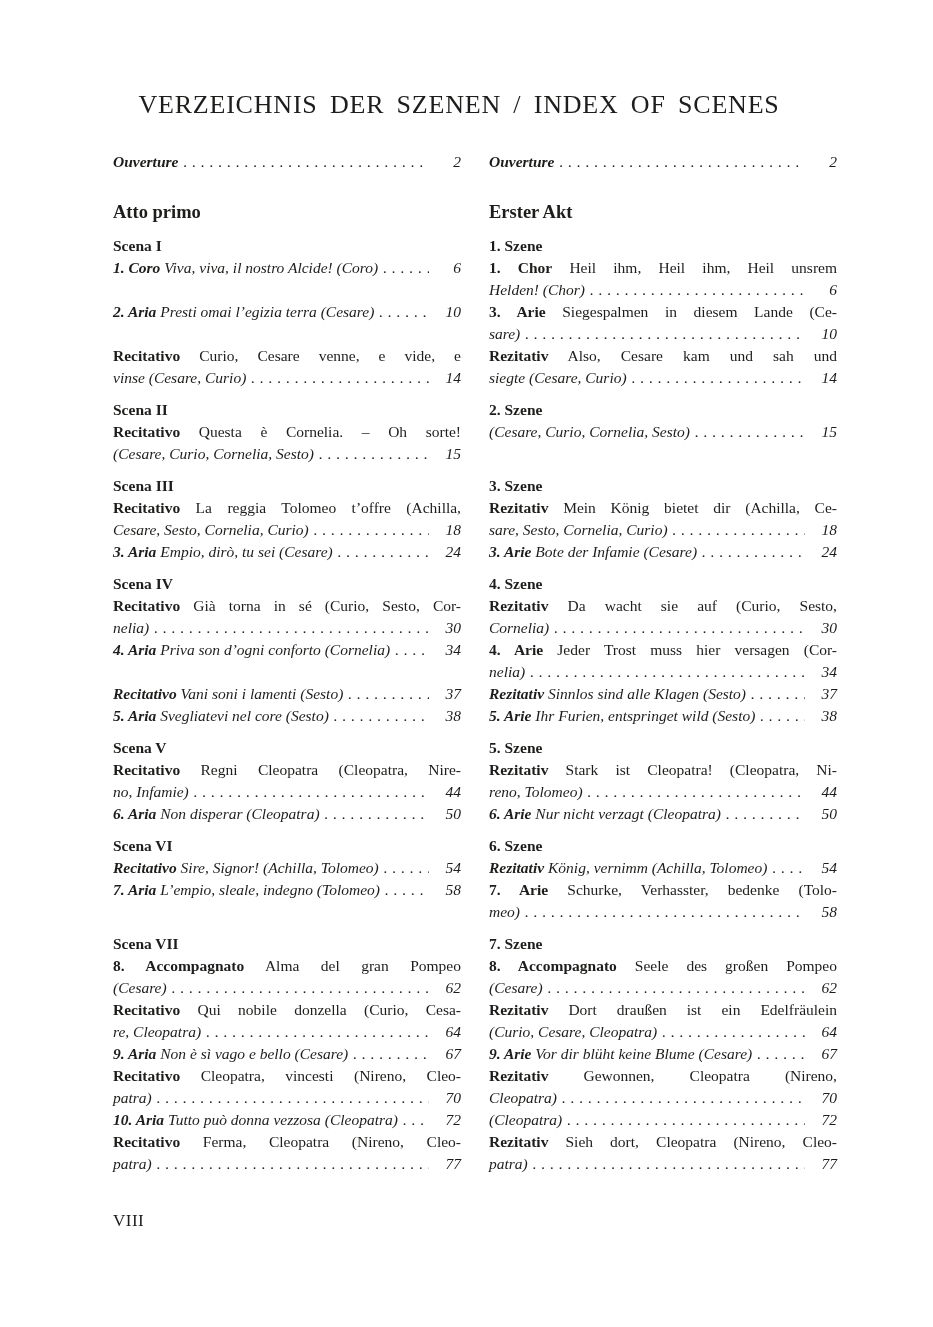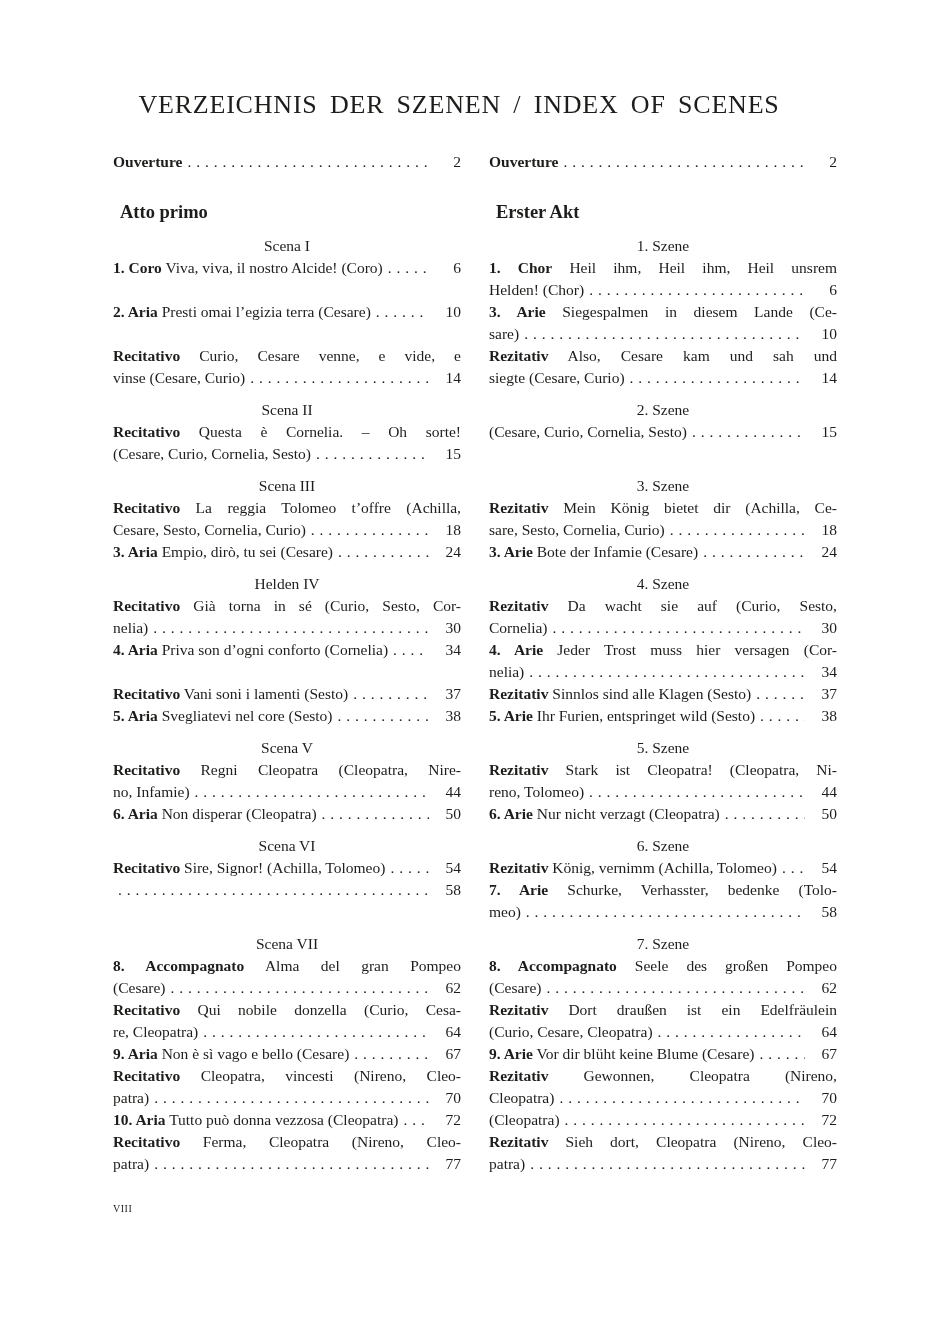--- a/index.html
+++ b/index.html
@@ -41,34 +41,33 @@
   .row-heading { margin-top: 26px; }
   .row-scene   { margin-top: 10px; }
   .cell {
     font-size: 15.5px;
     line-height: 22px;
   }
   .act-heading {
     font-size: 18.5px;
     font-weight: bold;
     line-height: 26px;
-    margin-left: 7px;
   }
   .scene-label {
-    font-weight: normal;
-    text-align: center;
+    font-weight: bold;
   }
   .b { font-weight: bold; }
   .line.full {
     text-align: justify;
     text-align-last: justify;
   }
   .line.leader-line {
     display: flex;
     align-items: flex-start;
+    font-style: italic;
   }
   .line.leader-line .txt {
     white-space: nowrap;
     flex: 0 0 auto;
   }
   .leader {
     flex: 1 1 auto;
     overflow: hidden;
     white-space: nowrap;
     min-width: 0;
@@ -78,22 +77,22 @@
     content: ". . . . . . . . . . . . . . . . . . . . . . . . . . . . . . . . . . . . . . . . . . . . . . . . . . . . . . . . . . . .";
     letter-spacing: 0.5px;
   }
   .pagenum {
     flex: 0 0 auto;
     margin-left: 13px;
     min-width: 19px;
     text-align: right;
   }
   .footer {
-    margin-top: 28px;
-    font-size: 10px;
+    margin-top: 36px;
+    font-size: 17px;
     letter-spacing: 0.5px;
   }
 </style>
 </head>
 <body>
 
 <div class="page">
   <h1 class="title">VERZEICHNIS DER SZENEN / INDEX OF SCENES</h1>
   <div class="toc">
       <div class="toc-row row-item">
@@ -225,21 +224,21 @@
         </div>
         <div class="cell entry">
           <div class="line leader-line">
             <span class="txt"><span class="b">3. Arie</span> Bote der Infamie (Cesare)</span>
             <span class="leader"></span>
             <span class="pagenum">24</span>
           </div>
         </div>
       </div>
       <div class="toc-row row-scene">
-        <div class="cell scene-label">Helden IV</div>
+        <div class="cell scene-label">Scena IV</div>
         <div class="cell scene-label">4. Szene</div>
       </div>
       <div class="toc-row row-item">
         <div class="cell entry">
           <div class="line full"><span class="b">Recitativo</span> Già torna in sé (Curio, Sesto, Cor-</div>
           <div class="line leader-line">
             <span class="txt">nelia)</span>
             <span class="leader"></span>
             <span class="pagenum">30</span>
           </div>
@@ -356,20 +355,21 @@
           <div class="line leader-line">
             <span class="txt"><span class="b">Rezitativ</span> König, vernimm (Achilla, Tolomeo)</span>
             <span class="leader"></span>
             <span class="pagenum">54</span>
           </div>
         </div>
       </div>
       <div class="toc-row row-item">
         <div class="cell entry">
           <div class="line leader-line">
+            <span class="txt"><span class="b">7. Aria</span> L’empio, sleale, indegno (Tolomeo)</span>
             <span class="leader"></span>
             <span class="pagenum">58</span>
           </div>
         </div>
         <div class="cell entry">
           <div class="line full"><span class="b">7. Arie</span> Schurke, Verhasster, bedenke (Tolo-</div>
           <div class="line leader-line">
             <span class="txt">meo)</span>
             <span class="leader"></span>
             <span class="pagenum">58</span>

